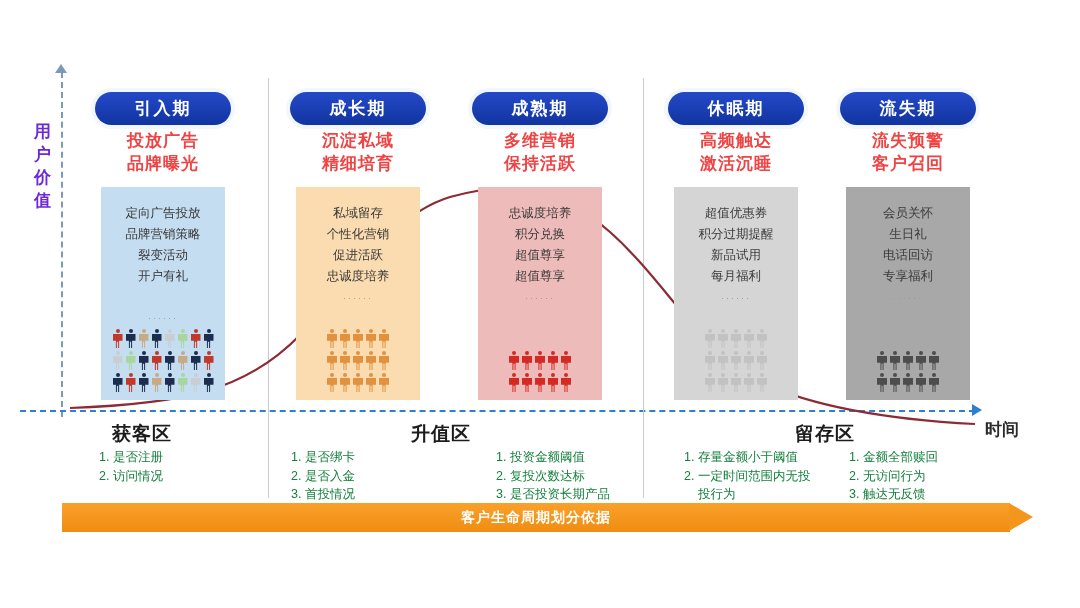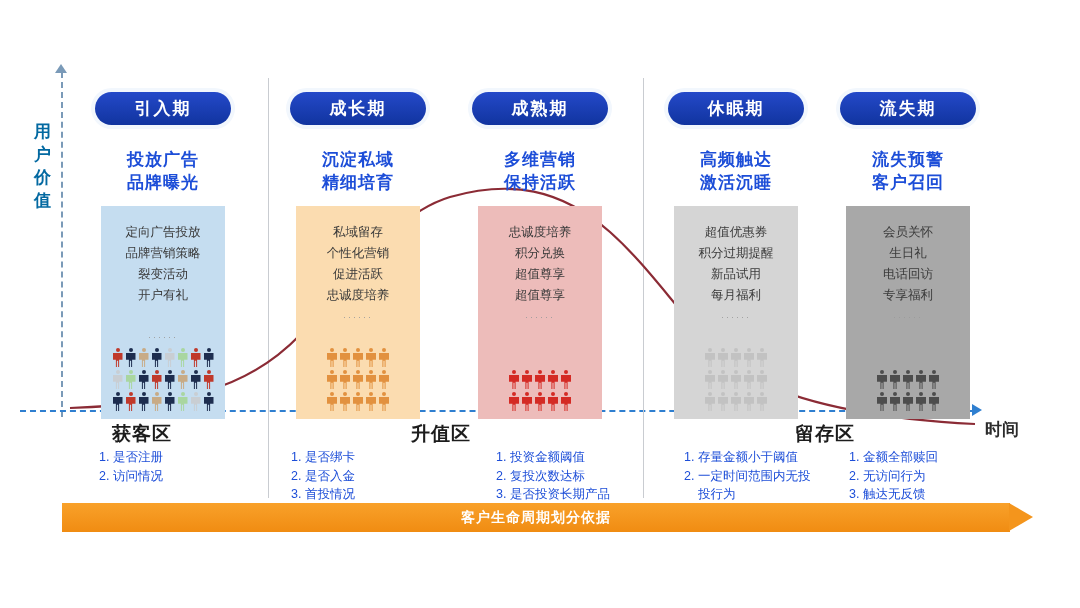--- a/index.html
+++ b/index.html
@@ -25,42 +25,42 @@
     position:absolute;left:20px;top:410px;width:955px;height:0;
     border-top:2px dashed #2f7fd0;
   }
   .x-axis-arrow{
     position:absolute;left:972px;top:404px;width:0;height:0;
     border-top:6px solid transparent;border-bottom:6px solid transparent;
     border-left:10px solid #2f7fd0;
   }
   .y-axis-label{
     position:absolute;left:30px;top:120px;width:26px;
-    font-size:17px;font-weight:700;color:#0369a1;line-height:23px;
+    font-size:17px;font-weight:700;color:#6d28d9;line-height:23px;
     text-align:center;letter-spacing:1px;
   }
   .x-axis-label{
     position:absolute;left:985px;top:418px;
     font-size:17px;font-weight:700;color:#2b2b2b;white-space:nowrap;
   }
 
   
   .sep{position:absolute;top:78px;width:0;height:420px;border-left:1px solid #c9ccd1;}
 
   
   .col{position:absolute;top:92px;width:150px;text-align:center;}
   .pill{
     display:block;margin:0 auto;width:136px;height:33px;line-height:33px;
     border-radius:17px;background:#1b3fb8;
     background-image:linear-gradient(180deg,#2449c9 0%,#11349f 100%);
     color:#fff;font-size:17px;font-weight:700;letter-spacing:2px;
     box-shadow:0 0 0 4px #f2f7fd;
   }
   .subtitle{
-    margin-top:23px;color:#1d4ed8;font-size:17px;font-weight:700;
+    margin-top:4px;color:#ef4444;font-size:17px;font-weight:700;
     line-height:23px;letter-spacing:1px;
   }
   .panel{
     margin:12px auto 0;width:124px;height:213px;position:relative;
     display:flex;flex-direction:column;align-items:center;
   }
   .panel .items{margin-top:16px;}
   .panel .item{font-size:12.5px;color:#3a3a3a;line-height:21px;white-space:nowrap;}
   .panel .dots{font-size:9px;color:#9a9a9a;letter-spacing:2px;margin-top:6px;}
   .people{position:absolute;left:0;right:0;bottom:8px;display:flex;flex-direction:column;align-items:center;gap:3px;}
@@ -76,21 +76,21 @@
     clip-path:polygon(0% 0%,100% 0%,100% 48%,66% 48%,66% 100%,56% 100%,56% 55%,44% 55%,44% 100%,34% 100%,34% 48%,0% 48%);
   }
 
   
   #curve{position:absolute;left:0;top:0;pointer-events:none;}
 
   
   .zone-title{
     position:absolute;font-size:19px;font-weight:700;color:#1c1c1c;letter-spacing:1px;
   }
-  .crit{position:absolute;font-size:12.5px;color:#1d4ed8;line-height:18.5px;}
+  .crit{position:absolute;font-size:12.5px;color:#15803d;line-height:18.5px;}
   .crit ol{margin:0;padding-left:20px;}
   .crit li{white-space:nowrap;}
 
   
   .banner{
     position:absolute;left:62px;top:503px;width:948px;height:29px;
     background:linear-gradient(180deg,#f9a12a 0%,#f08c12 100%);
     display:flex;align-items:center;justify-content:center;
   }
   .banner-tip{

